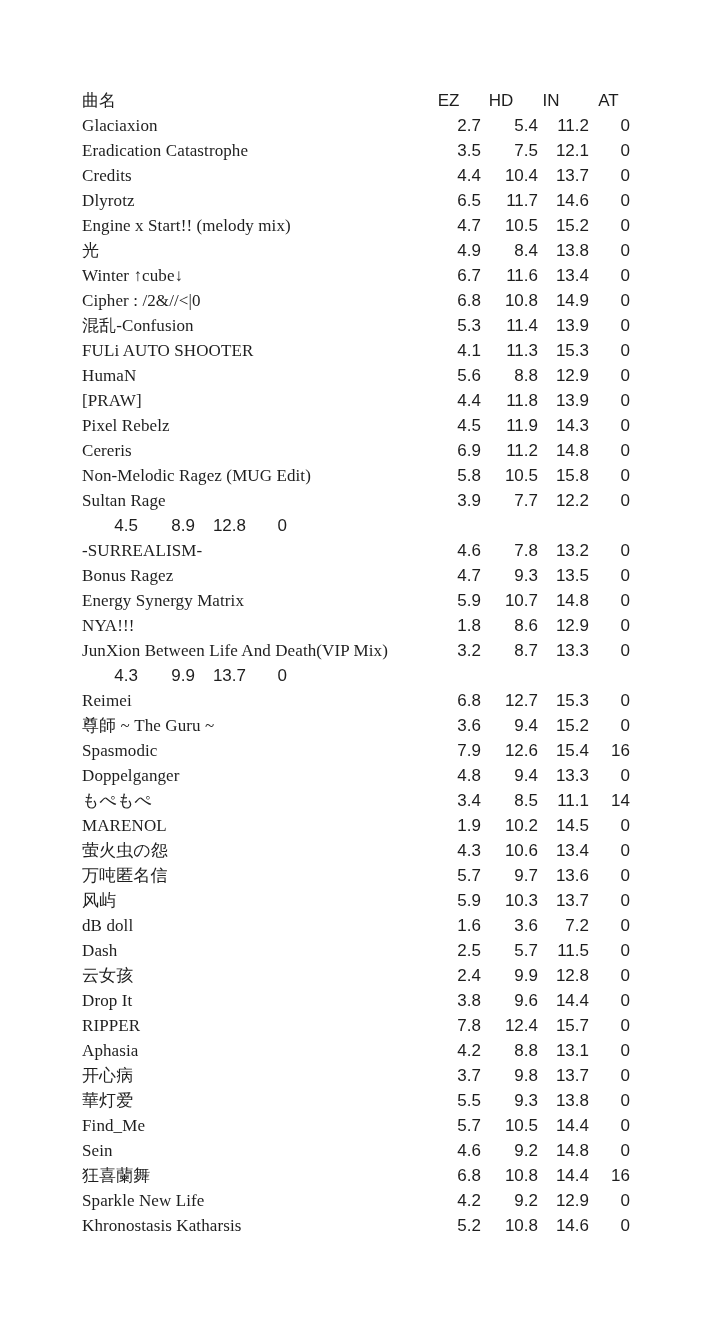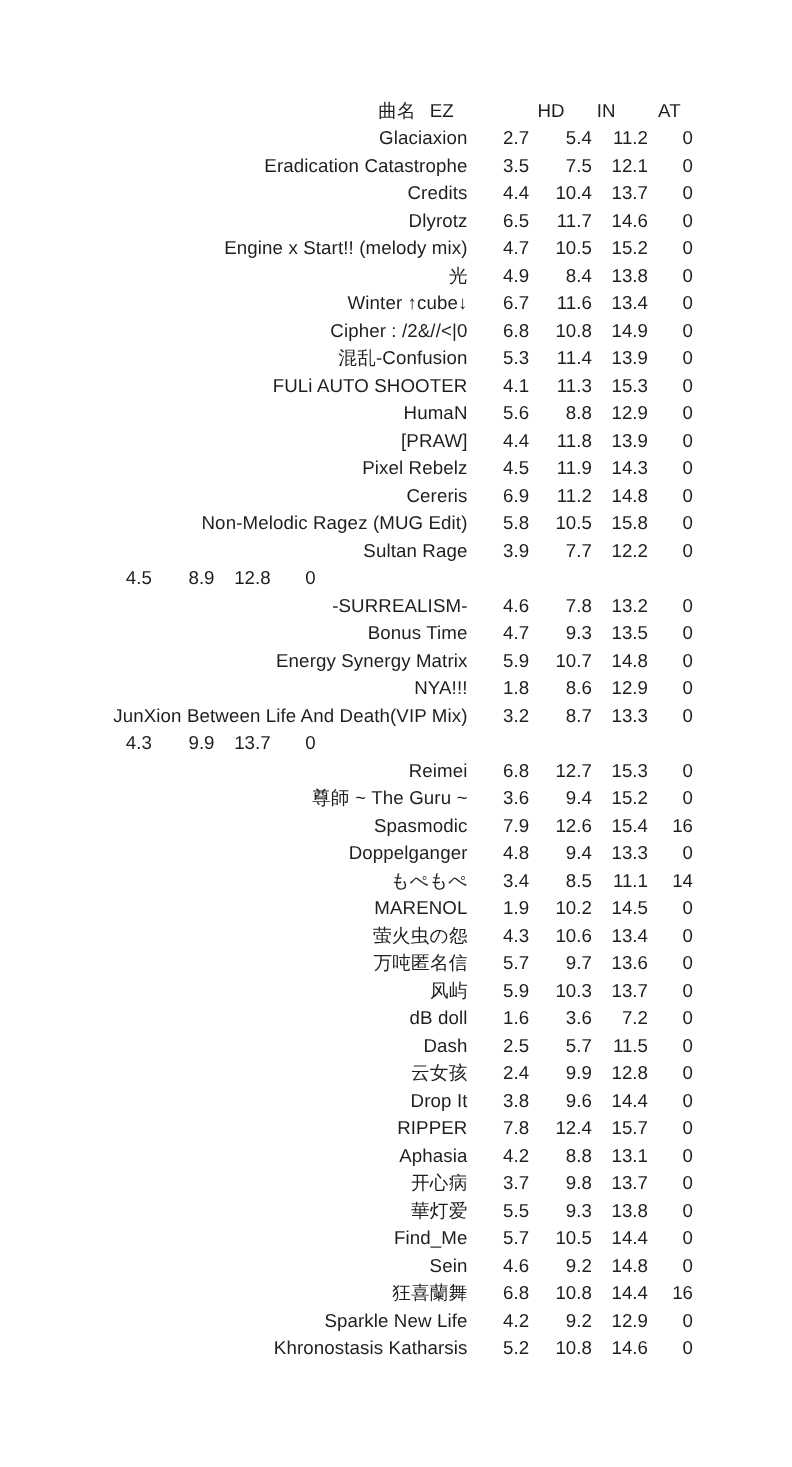--- a/index.html
+++ b/index.html
@@ -27,33 +27,34 @@
     line-height: 25px;
     font-size: 17px;
     align-items: center;
   }
   .cell {
     box-sizing: border-box;
     white-space: nowrap;
   }
   .c-name {
     flex: 1;
-    text-align: right;
+    text-align: left;
     overflow: hidden;
     letter-spacing: 0.1px;
+    font-family: Liberation Serif, serif;
   }
   .c-ez { width: 56px; text-align: right; }
   .c-hd { width: 57px; text-align: right; }
   .c-in { width: 51px; text-align: right; }
   .c-at { width: 41px; text-align: right; }
   .hdr .c-ez, .hdr .c-hd, .hdr .c-in, .hdr .c-at {
     text-align: center;
   }
   .hdr .c-ez { padding-right: 9px; }
-  .hdr .c-hd { padding-right: 17px; margin-left: 47px; }
+  .hdr .c-hd { padding-right: 17px; }
   .hdr .c-in { padding-right: 25px; }
   .hdr .c-at { padding-right: 2px; }
 </style>
 </head>
 <body>
 
 <div class="chart-table">
   <div class="row hdr">
     <div class="cell c-name">曲名</div>
     <div class="cell c-ez">EZ</div>
@@ -199,21 +200,21 @@
 
   <div class="row">
     <div class="cell c-name">-SURREALISM-</div>
     <div class="cell c-ez">4.6</div>
     <div class="cell c-hd">7.8</div>
     <div class="cell c-in">13.2</div>
     <div class="cell c-at">0</div>
   </div>
 
   <div class="row">
-    <div class="cell c-name">Bonus Time</div>
+    <div class="cell c-name">Bonus Ragez</div>
     <div class="cell c-ez">4.7</div>
     <div class="cell c-hd">9.3</div>
     <div class="cell c-in">13.5</div>
     <div class="cell c-at">0</div>
   </div>
 
   <div class="row">
     <div class="cell c-name">Energy Synergy Matrix</div>
     <div class="cell c-ez">5.9</div>
     <div class="cell c-hd">10.7</div>

